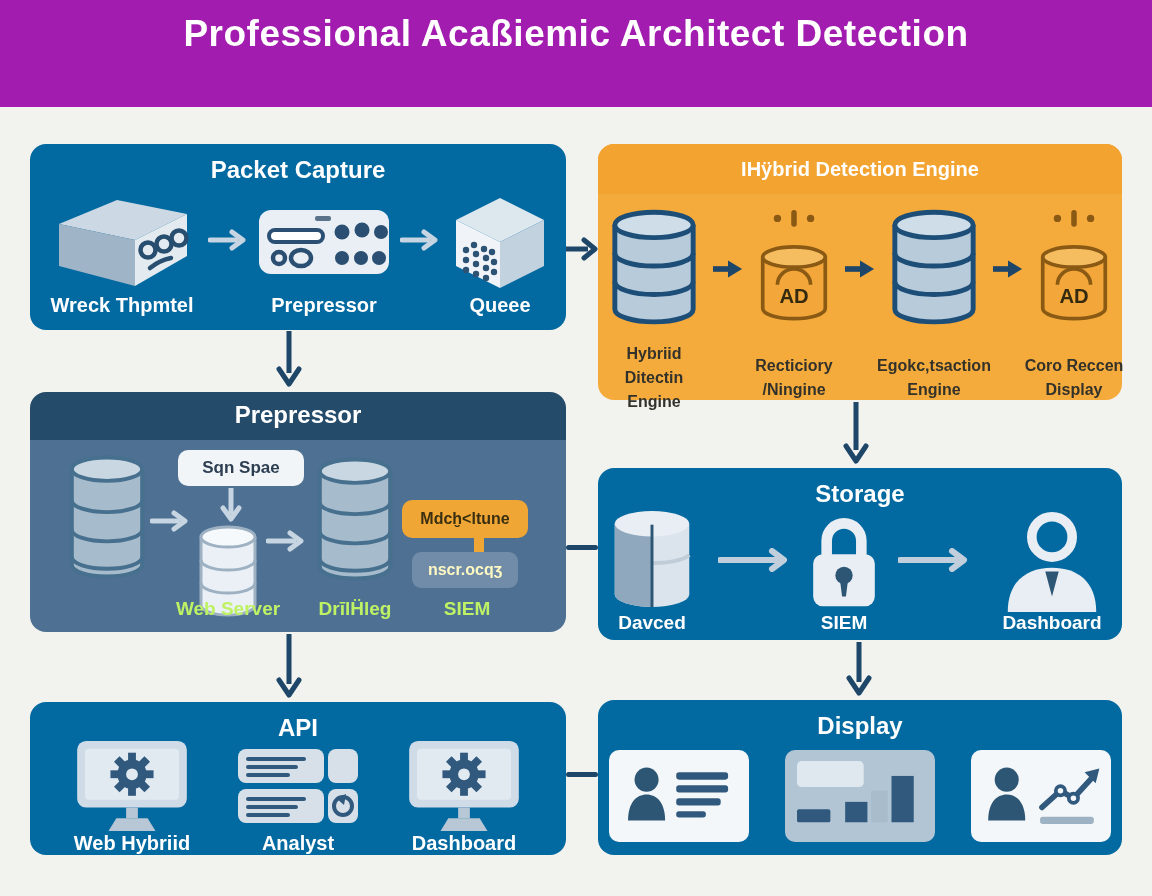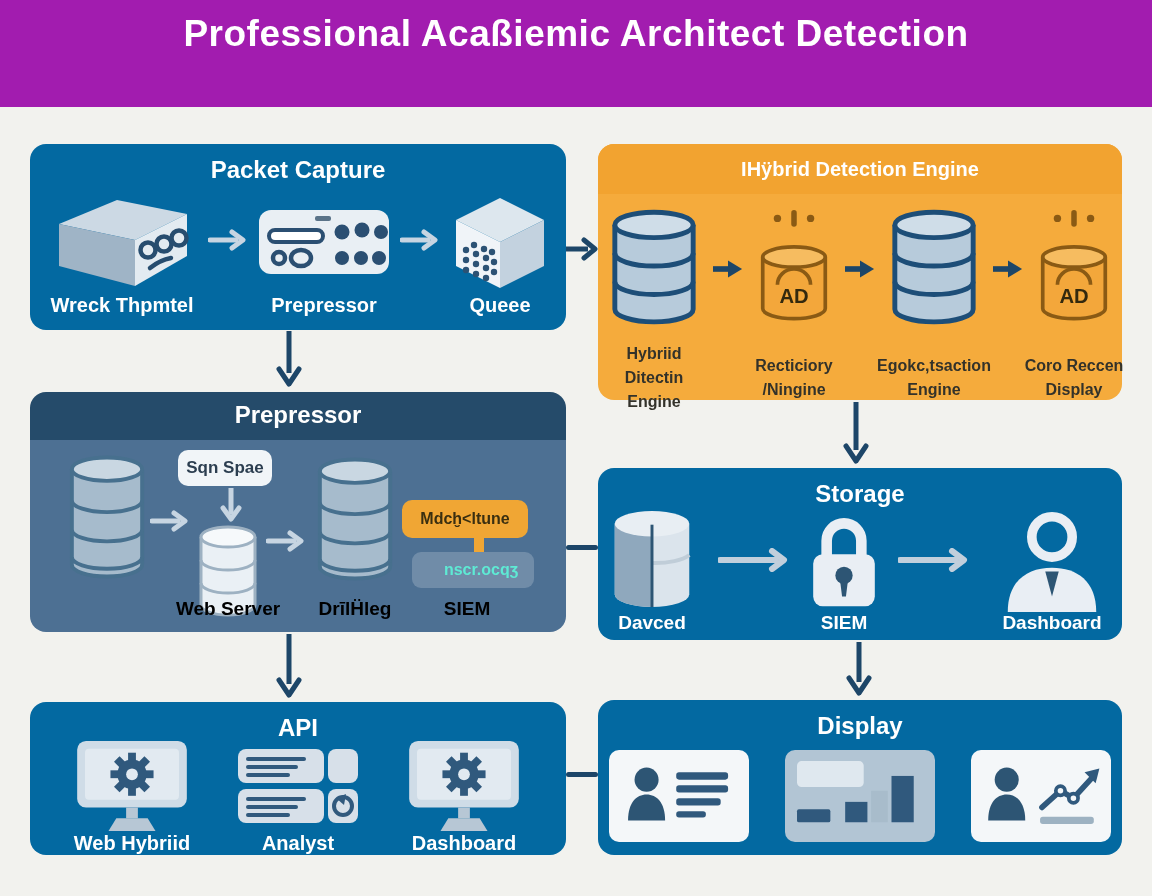--- a/index.html
+++ b/index.html
@@ -43,23 +43,23 @@
 
   
   .prep-head{position:absolute;left:0;top:0;width:536px;height:48px;background:#254b6a;border-radius:16px 16px 0 0;}
   .prep-head .panel-title{padding-top:9px;}
   .prep-body{position:absolute;left:0;top:48px;width:536px;height:192px;background:#4d7093;border-radius:0 0 16px 16px;}
   .prep-body .abs{position:absolute;}
   .bubble{background:#f1f5f8;border-radius:10px;color:#2c3e50;font-weight:700;font-size:17px;
     display:flex;align-items:center;justify-content:center;}
   .callout-orange{background:#f0a634;border-radius:10px;color:#3a2f10;font-weight:700;font-size:16px;
     display:flex;align-items:center;justify-content:center;}
-  .pill-grey{background:rgba(235,242,247,.22);border-radius:9px;color:#5eead4;font-weight:700;font-size:16px;
-    display:flex;align-items:center;justify-content:center;padding-left:16px;}
-  .prep-label{position:absolute;text-align:center;color:#000000;font-weight:700;font-size:19px;}
+  .pill-grey{background:rgba(235,242,247,.22);border-radius:9px;color:#fef9c3;font-weight:700;font-size:16px;
+    display:flex;align-items:center;justify-content:center;}
+  .prep-label{position:absolute;text-align:center;color:#bef264;font-weight:700;font-size:19px;}
 
   
   .st-grid{display:grid;grid-template-columns:120px 84px 96px 84px 152px;
     justify-content:center;align-items:center;margin-top:0px;}
   .st-grid .icon-cell{display:flex;justify-content:center;align-items:center;height:104px;}
   .st-label{text-align:center;color:#fff;font-weight:700;font-size:19px;}
 
   
   .api-grid{display:grid;grid-template-columns:176px 156px 176px;
     justify-content:center;align-items:center;margin-top:0px;}
@@ -245,21 +245,21 @@
         <path d="M6,78 a36,12 0 0 0 72,0" fill="none" stroke="#47708e" stroke-width="4"></path>
         <path d="M6,106 a36,12 0 0 0 72,0" fill="none" stroke="#47708e" stroke-width="4"></path>
       </svg>
     </div>
     <div class="abs" style="left:120px;top:70px">
       <svg width="40" height="22" viewBox="0 0 40 22">
         <line x1="2" y1="11" x2="28" y2="11" stroke="#c7d5e2" stroke-width="5" stroke-linecap="round"></line>
         <path d="M24,3 L35,11 L24,19" fill="none" stroke="#c7d5e2" stroke-width="5" stroke-linecap="round" stroke-linejoin="round"></path>
       </svg>
     </div>
-    <div class="abs bubble" style="left:148px;top:10px;width:94px;height:36px">Sqn Spae</div>
+    <div class="abs bubble" style="left:148px;top:10px;width:126px;height:36px">Sqn Spae</div>
     <div class="abs" style="left:190px;top:48px">
       <svg width="22" height="36" viewBox="0 0 22 36">
         <line x1="11" y1="0" x2="11" y2="24" stroke="#c7d5e2" stroke-width="5" stroke-linecap="round"></line>
         <path d="M3,20 L11,31 L19,20" fill="none" stroke="#c7d5e2" stroke-width="5" stroke-linecap="round" stroke-linejoin="round"></path>
       </svg>
     </div>
     <div class="abs" style="left:166px;top:84px">
       <svg width="64" height="94" viewBox="0 0 64 94">
         <path d="M5,13 v68 a27,10 0 0 0 54,0 v-68" fill="#eaf0f5" stroke="#9db1c2" stroke-width="3" stroke-linejoin="round"></path>
         <ellipse cx="32" cy="13" rx="27" ry="10" fill="#f6f9fb" stroke="#9db1c2" stroke-width="3"></ellipse>

